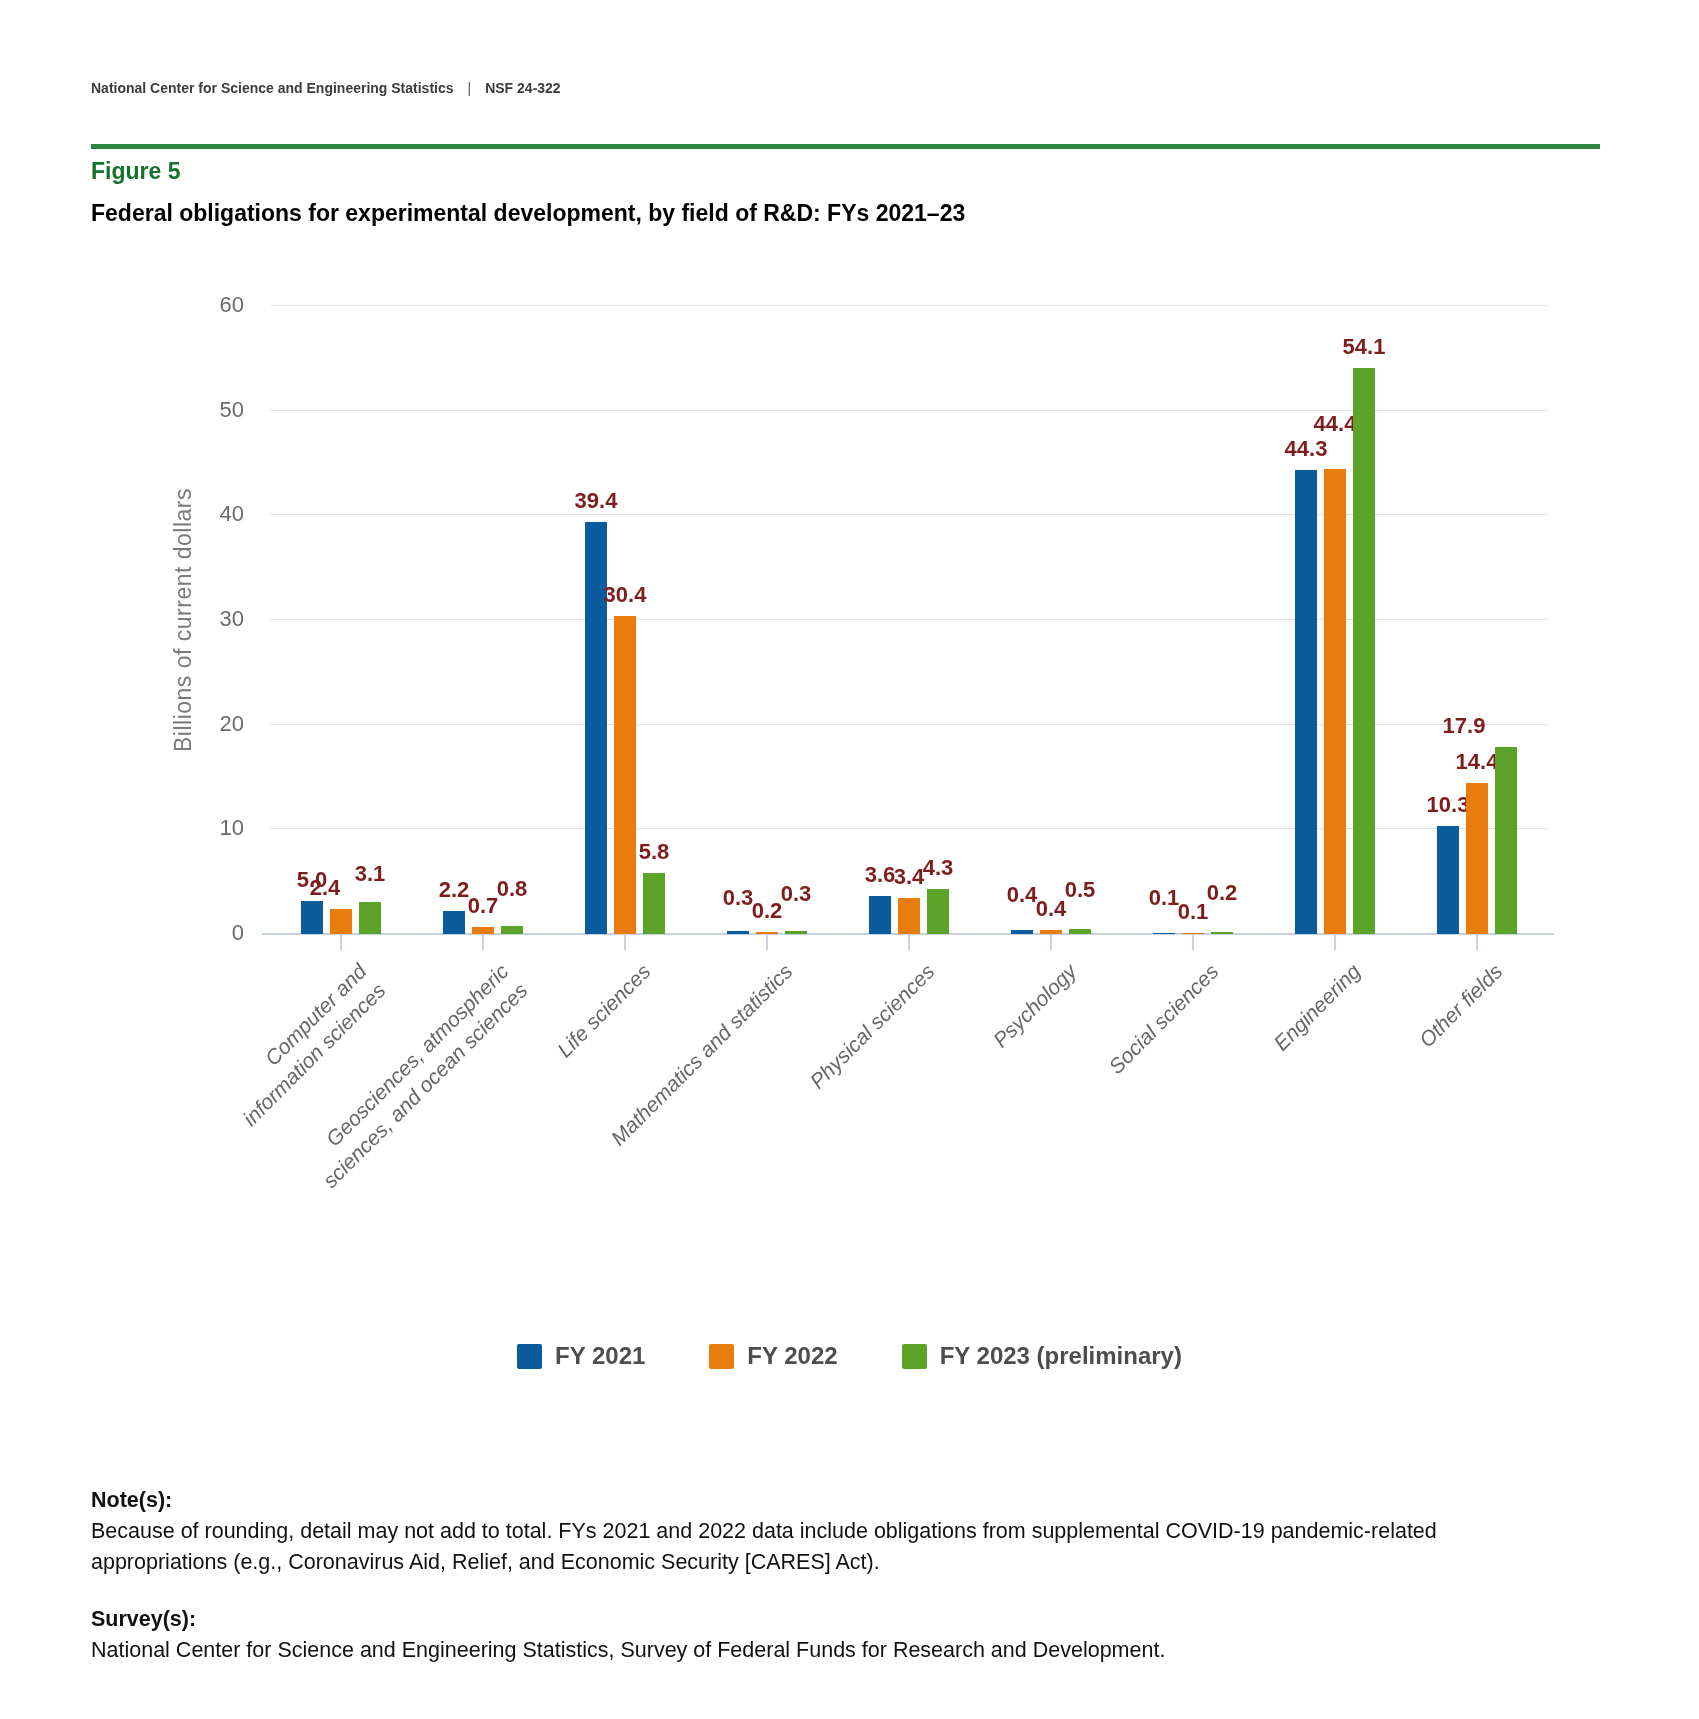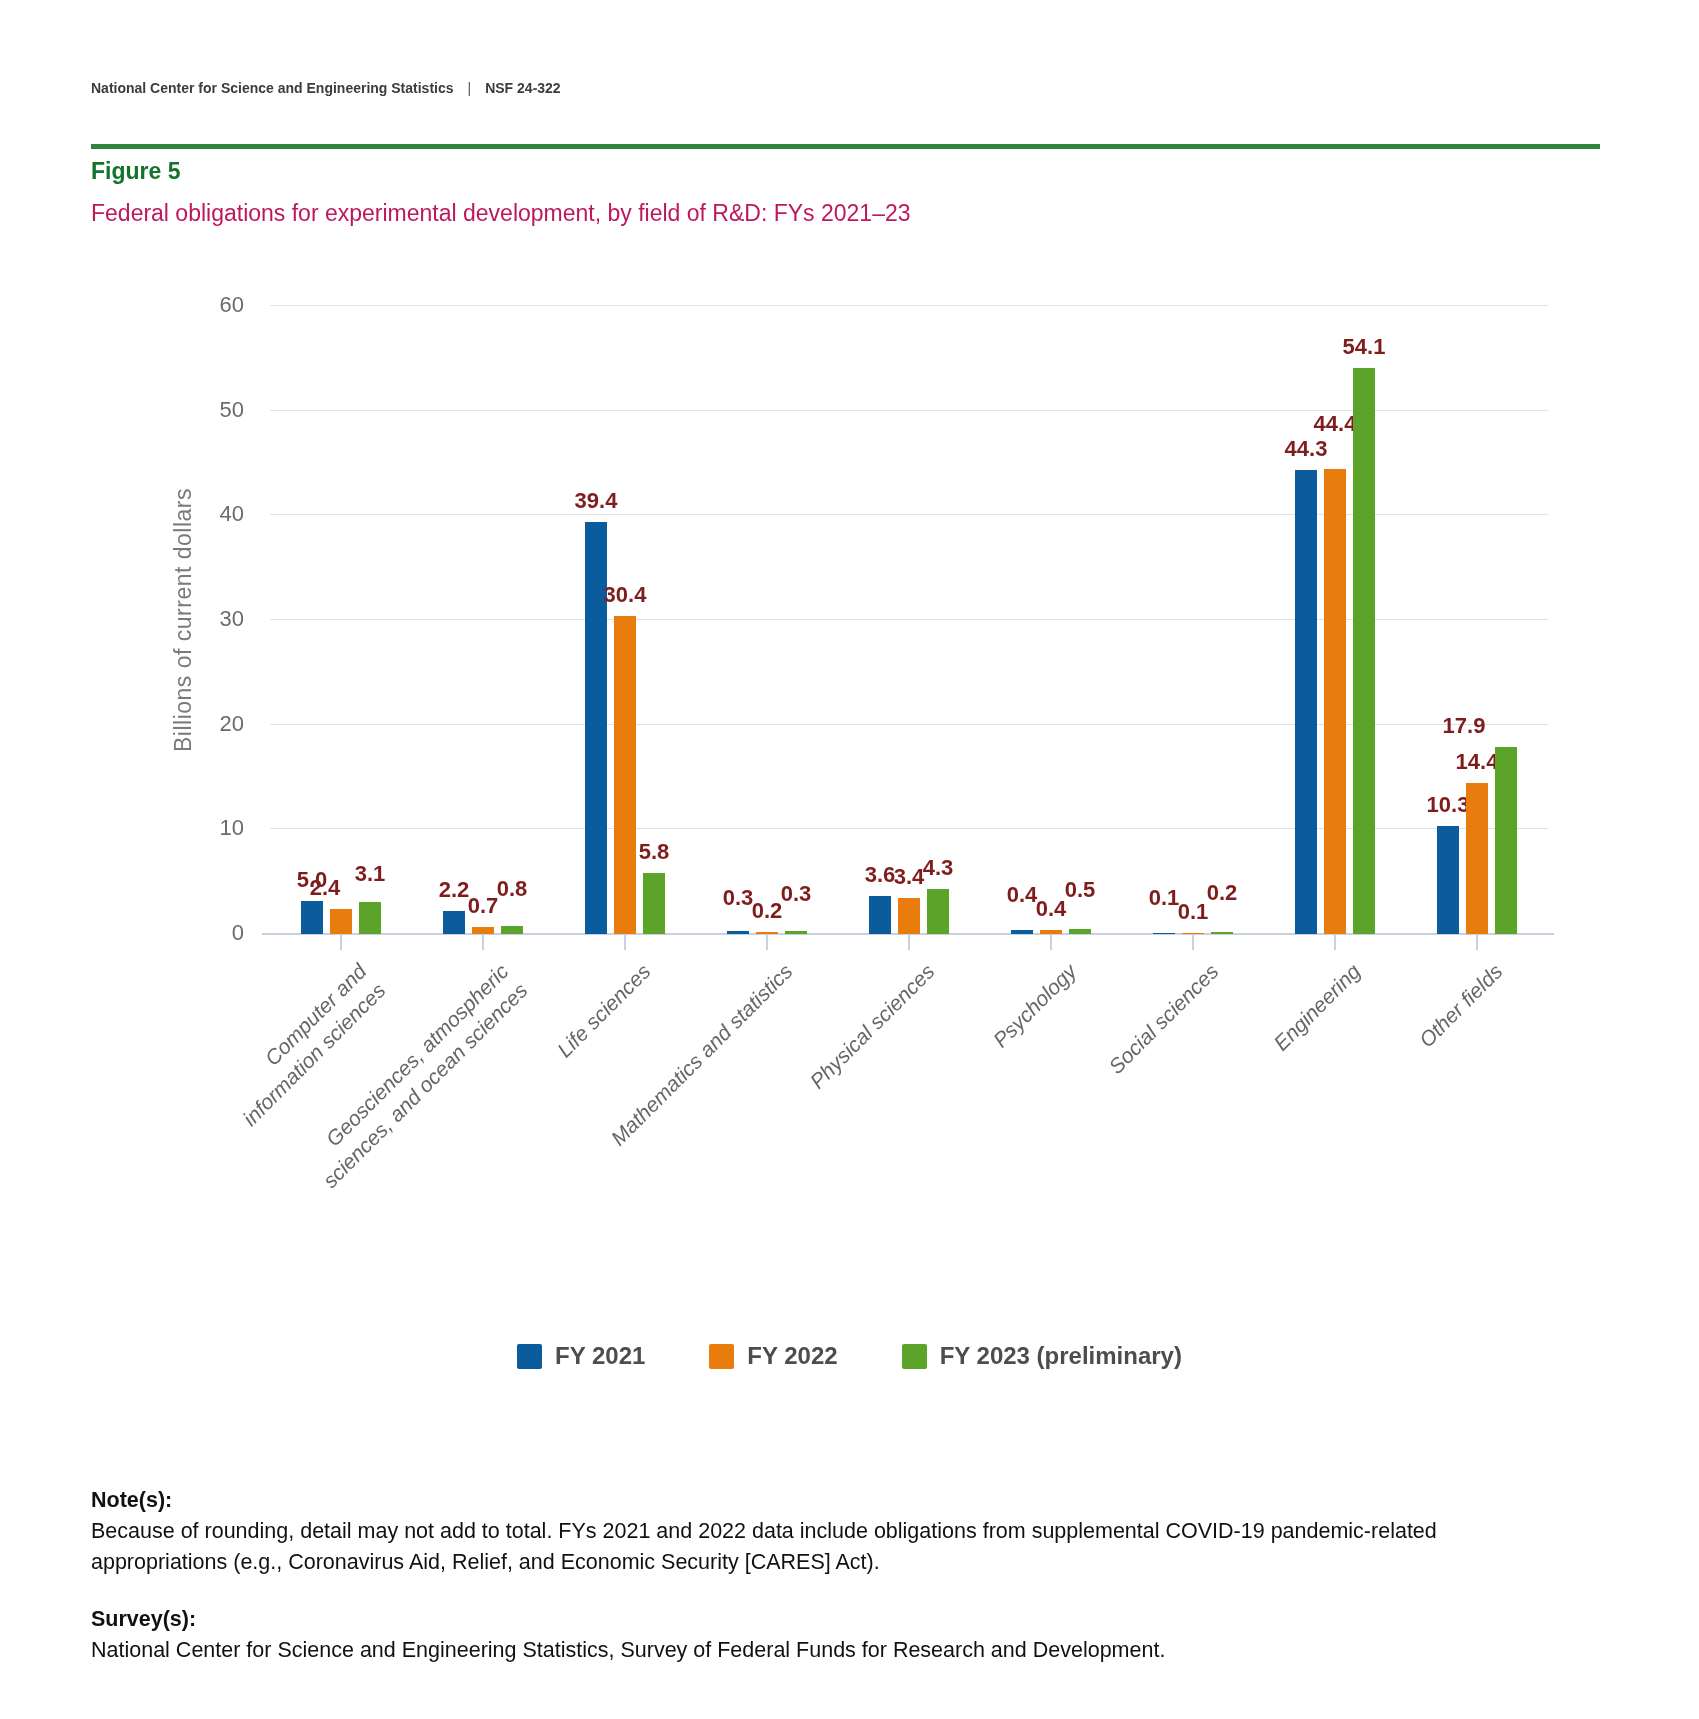--- a/index.html
+++ b/index.html
@@ -4,21 +4,21 @@
 <style>
   html,body{margin:0;padding:0;background:#ffffff;}
   .page{position:relative;width:1699px;height:1719px;background:#fff;
         font-family:"Liberation Sans",sans-serif;overflow:hidden;}
 
   .header{position:absolute;left:91px;top:80px;font-size:14px;font-weight:600;color:#3c3c3c;}
   .header .sep{margin:0 14px;color:#555;font-weight:400;}
   .green-rule{position:absolute;left:91px;top:144px;width:1509px;height:5px;background:#2E8540;}
 
   .figure-label{position:absolute;left:91px;top:158px;font-size:23px;font-weight:bold;color:#15732C;}
-  .figure-title{position:absolute;left:91px;top:200px;font-size:23px;font-weight:normal;color:#be185d;text-align:center;}
+  .figure-title{position:absolute;left:91px;top:200px;font-size:23px;font-weight:bold;color:#000000;text-align:center;}
 
   .y-axis-title{position:absolute;left:-134px;top:604px;width:640px;height:32px;text-align:center;
                 transform:rotate(-90deg);font-size:23px;color:#7a7a7a;letter-spacing:0.5px;}
 
   .plot{position:absolute;left:270px;top:306px;width:1278px;height:628px;}
   .gridline{position:absolute;left:0;right:0;height:1px;background:#e2e2e2;}
   .axisline{position:absolute;left:-8px;right:-6px;top:627px;height:2px;background:#C7D1E2;}
   .ytick{position:absolute;left:-86px;width:60px;text-align:right;font-size:22px;color:#6b6b6b;}
   .xtick{position:absolute;top:629px;width:2px;height:15px;background:#C7D1E2;}
   .bar{position:absolute;width:22px;}

